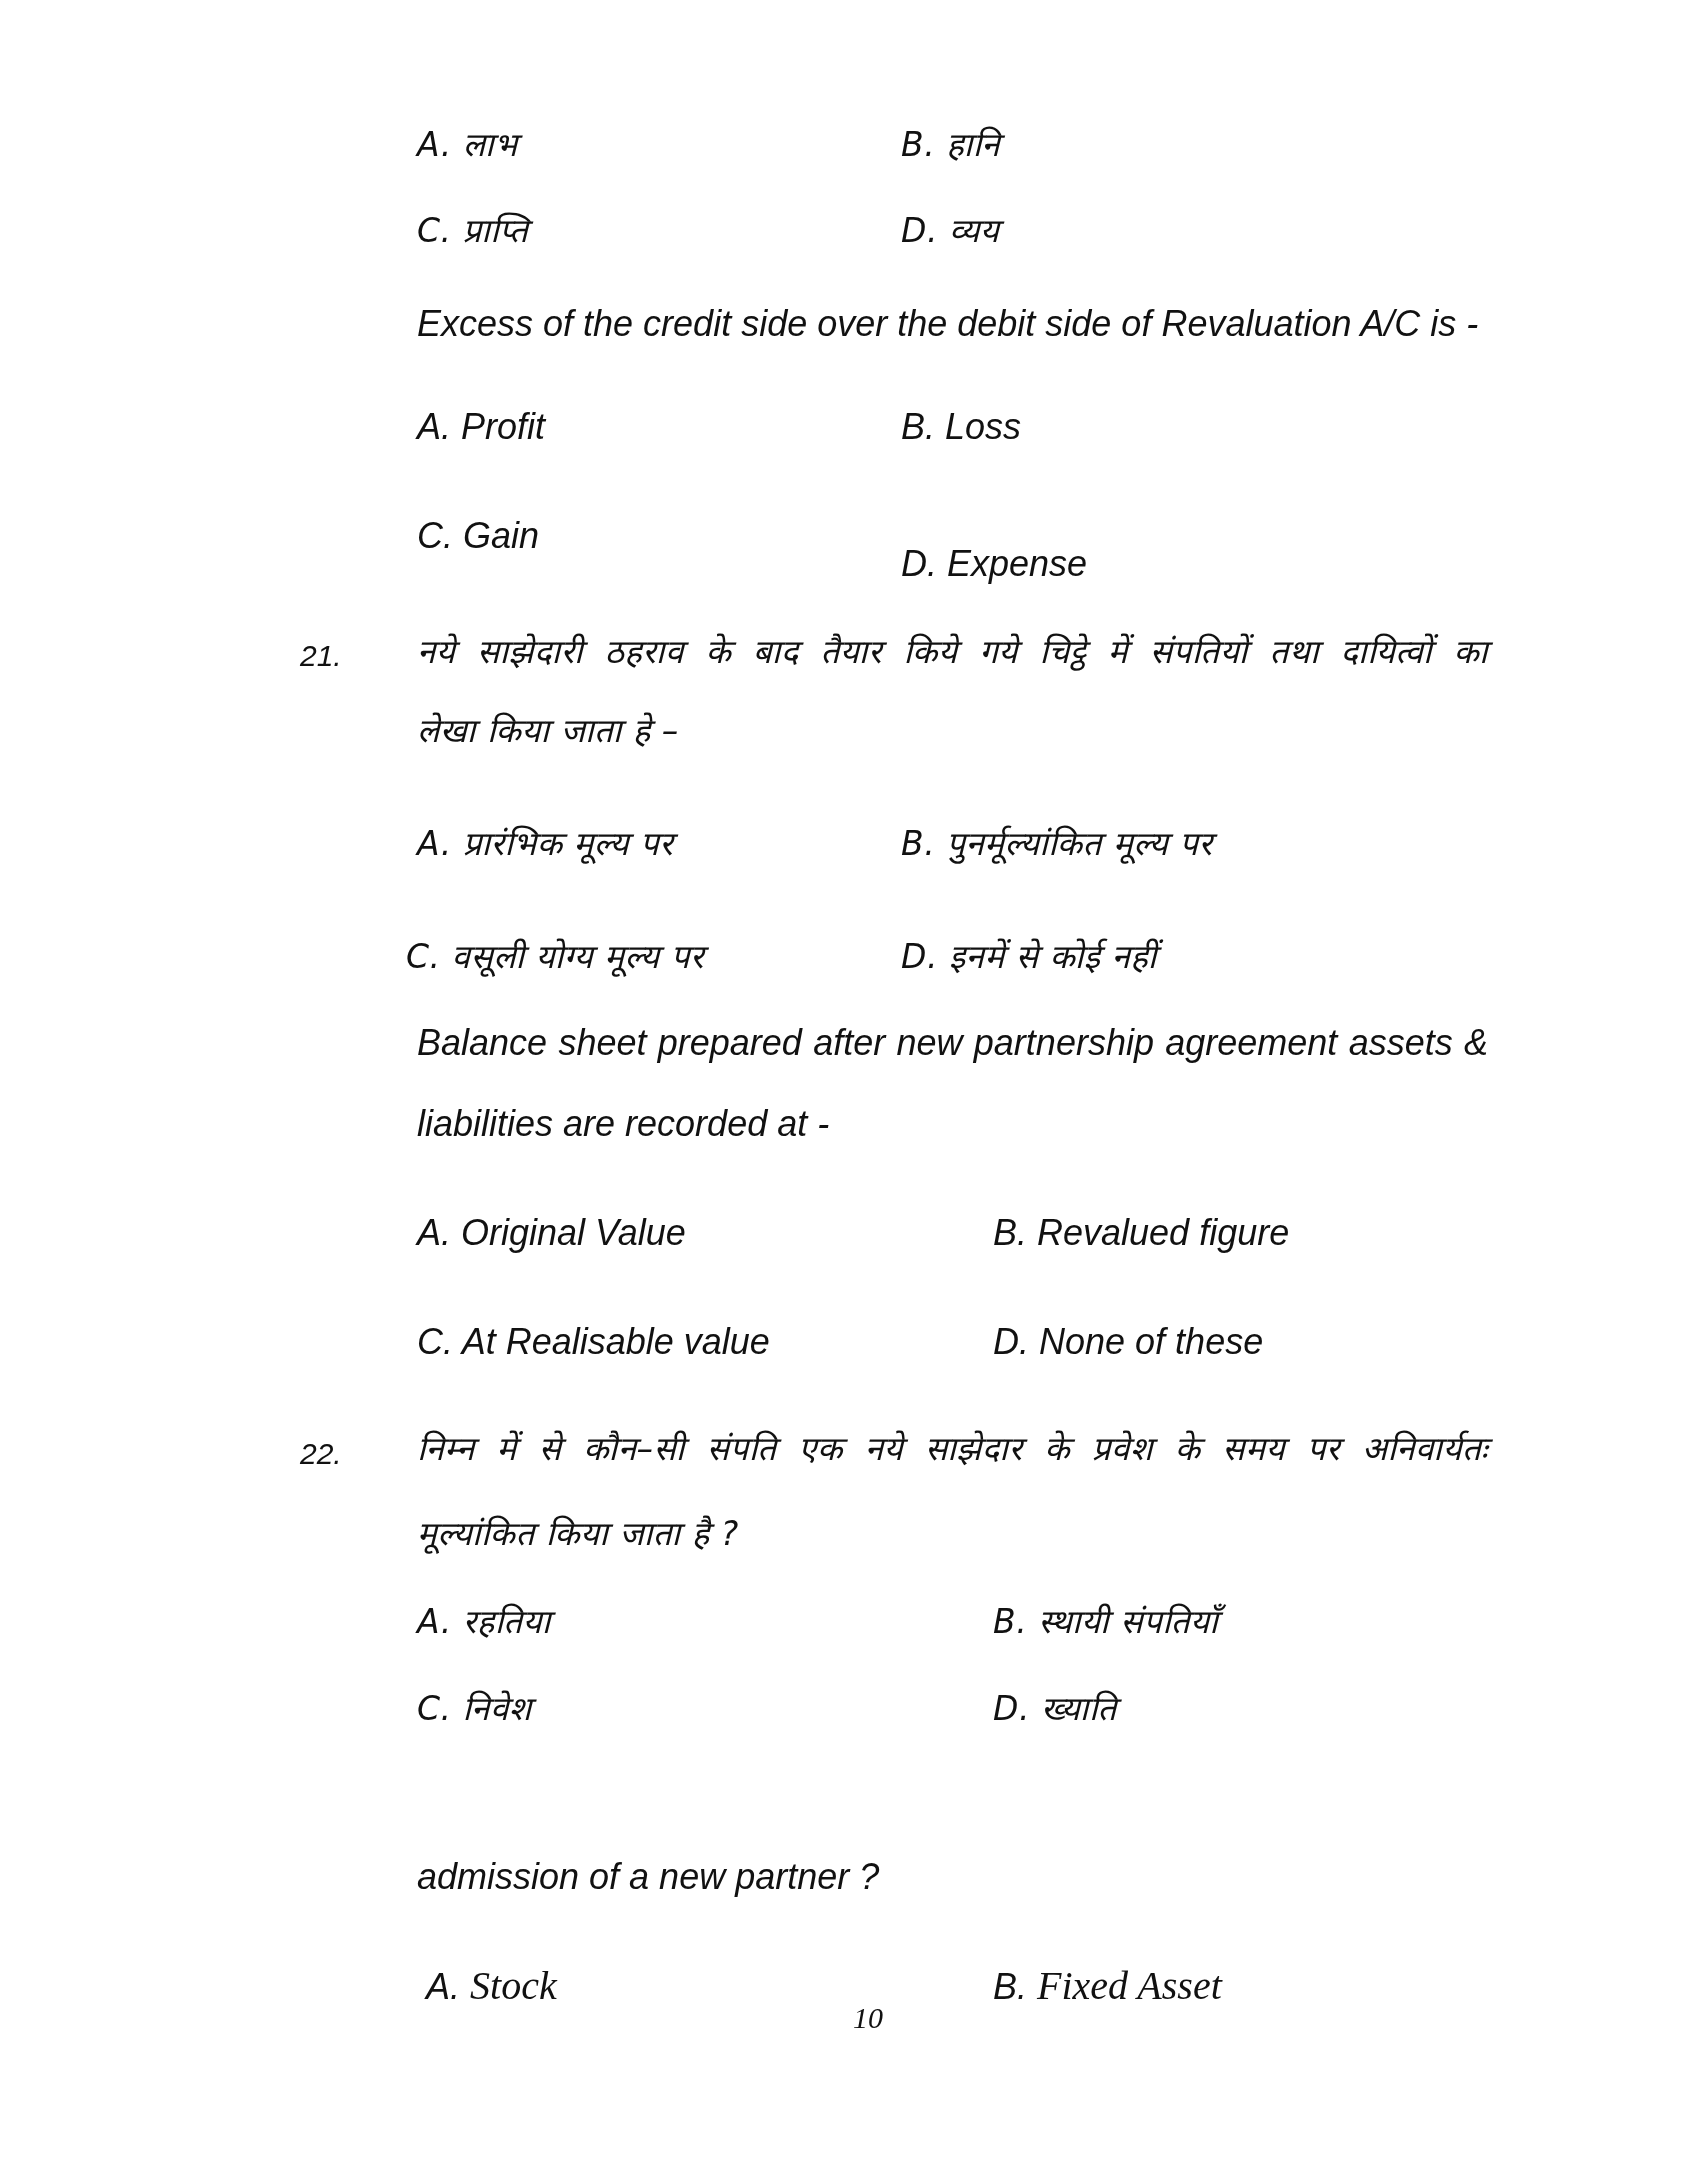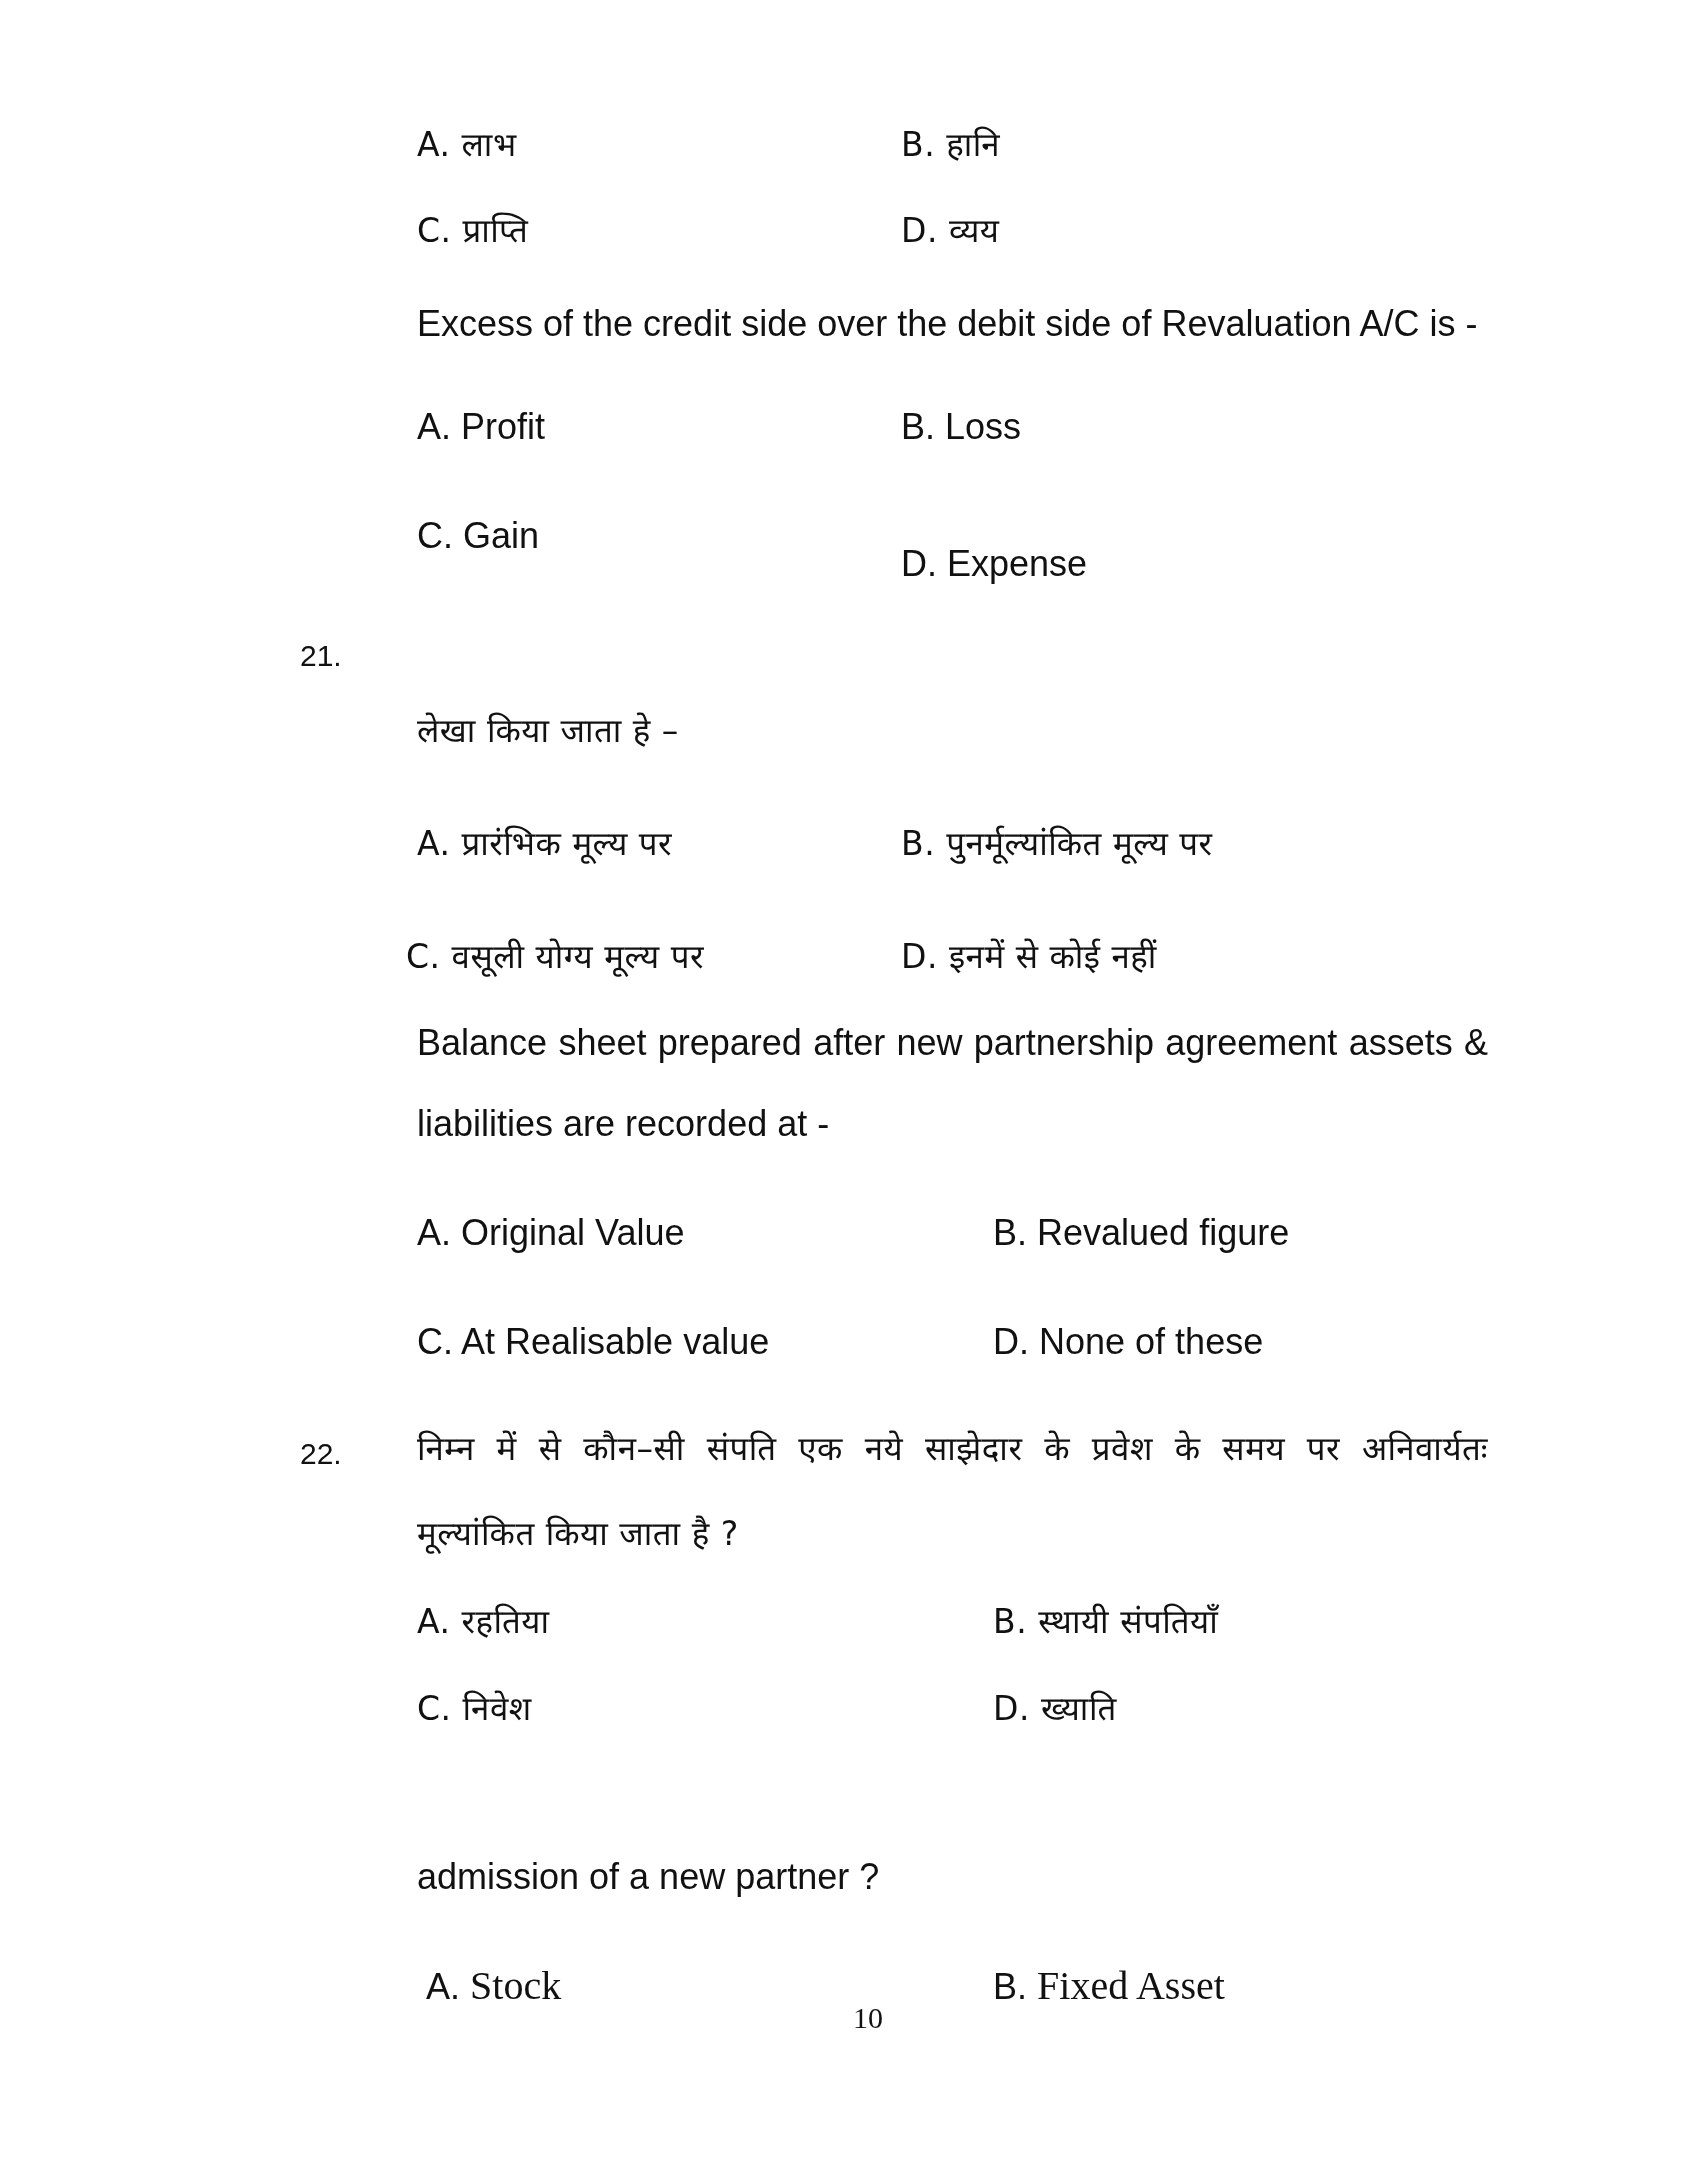--- a/index.html
+++ b/index.html
@@ -1,17 +1,17 @@
 <!DOCTYPE html>
 <html><head>
 <meta charset="utf-8">
 <style>
   html, body { margin: 0; padding: 0; background: #ffffff; }
   body { width: 1683px; height: 2178px; position: relative; overflow: hidden; }
-  .page { position: absolute; left: 0; top: 0; width: 1683px; height: 1951px; background: #ffffff; }
+  .page { position: absolute; left: 0; top: 0; width: 1683px; height: 1951px; background: #ffffff; font-style: italic; }
   .ln {
     position: absolute;
     font-family: "Liberation Sans", "DejaVu Sans", sans-serif;
     font-size: 36px;
     line-height: 36px;
     color: #111111;
     white-space: nowrap;
   }
   .hi { font-family: "DejaVu Sans", "Liberation Sans", sans-serif; font-size: 33px; letter-spacing: 0.5px; }
   .justify { width: 1071px; text-align: justify; text-align-last: justify; }
@@ -54,20 +54,21 @@
   <div class="ln" style="left:417px; top:518px;">
     <span>C.</span>
     <span>Gain</span>
   </div>
   <div class="ln" style="left:901px; top:546px;">
     <span>D.</span>
     <span>Expense</span>
   </div>
 
   <div class="ln num" style="left:300px; top:638px;">21.</div>
+  <div class="ln hi justify" style="left:417px; top:634px;">नये साझेदारी ठहराव के बाद तैयार किये गये चिट्ठे में संपतियों तथा दायित्वों का</div>
   <div class="ln hi" style="left:417px; top:713px;">लेखा किया जाता हे –</div>
 
   <div class="ln hi" style="left:417px; top:826px;">
     <span>A.</span>
     <span>प्रारंभिक मूल्य पर</span>
   </div>
   <div class="ln hi" style="left:901px; top:826px;">
     <span>B.</span>
     <span>पुनर्मूल्यांकित मूल्य पर</span>
   </div>

